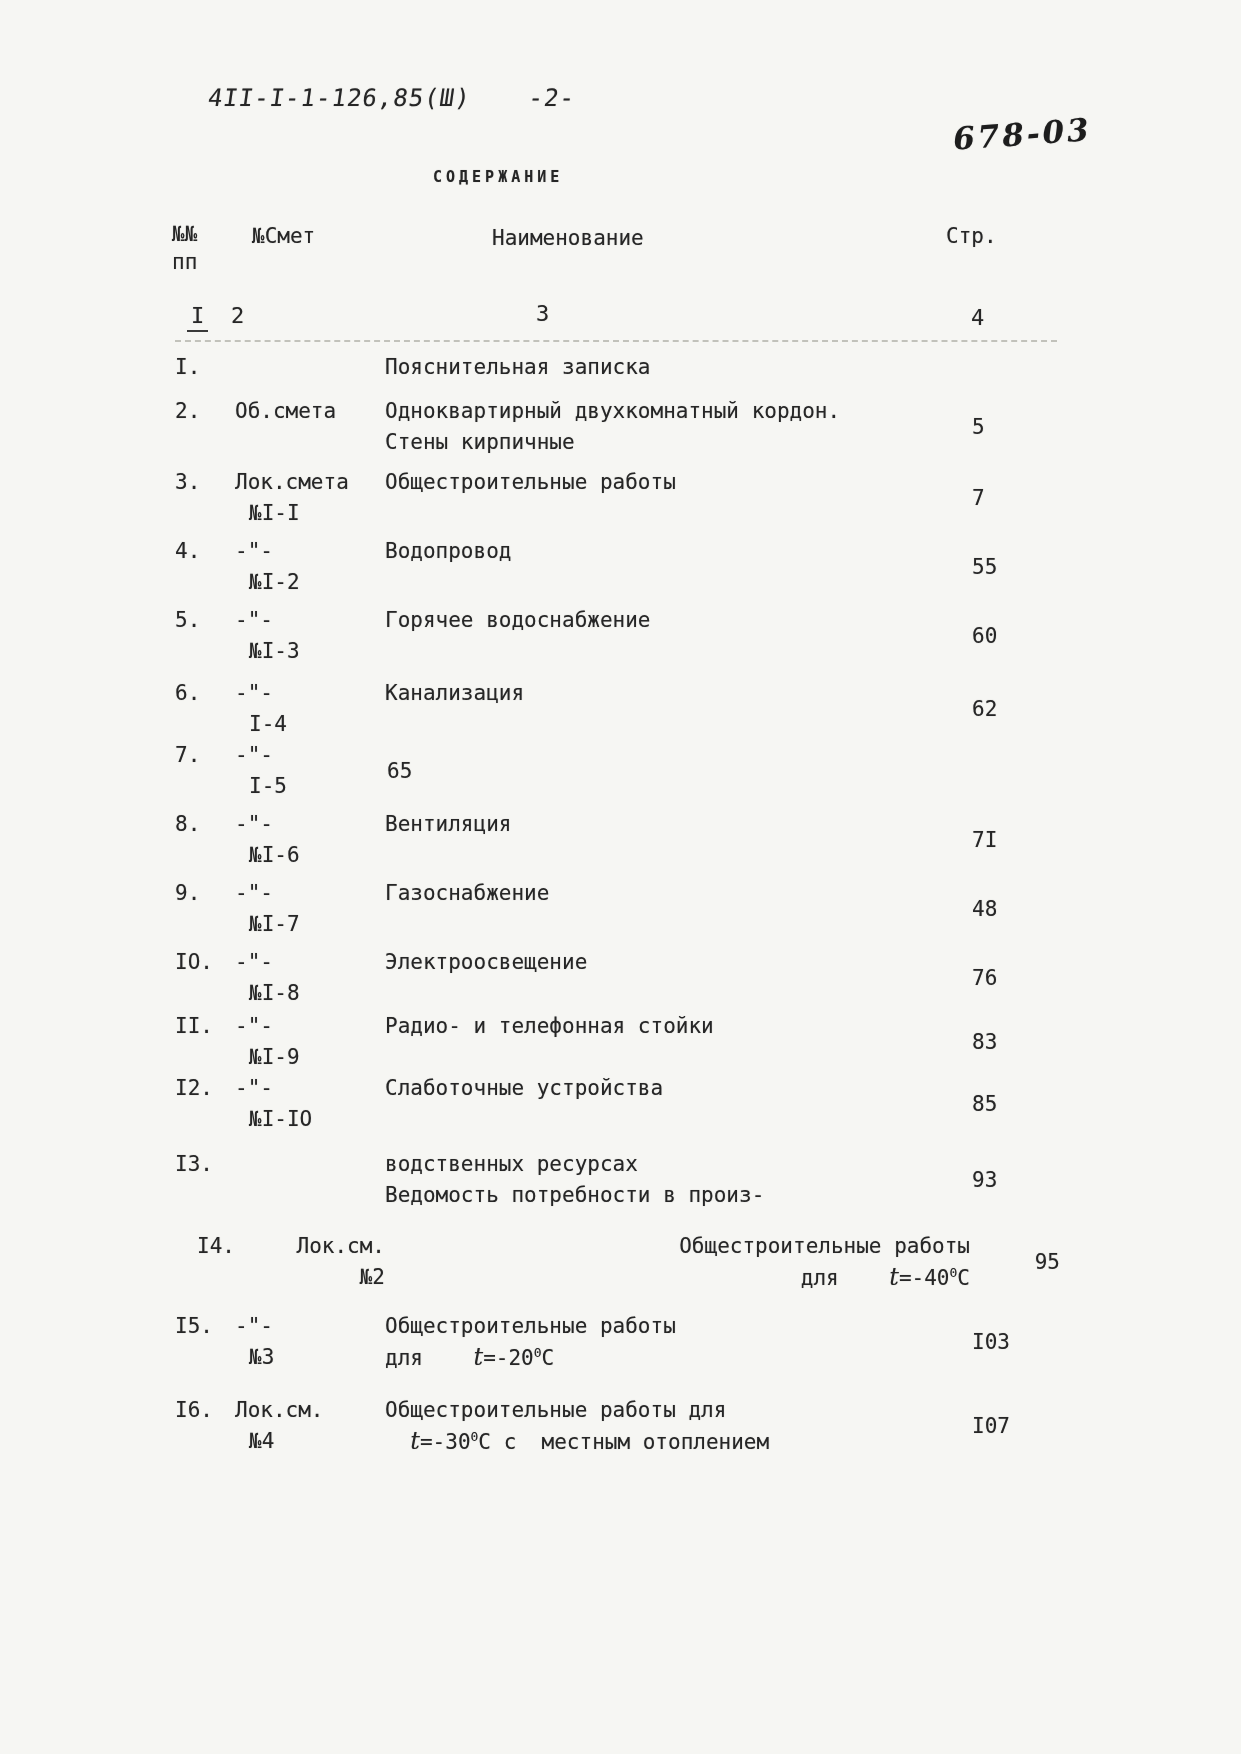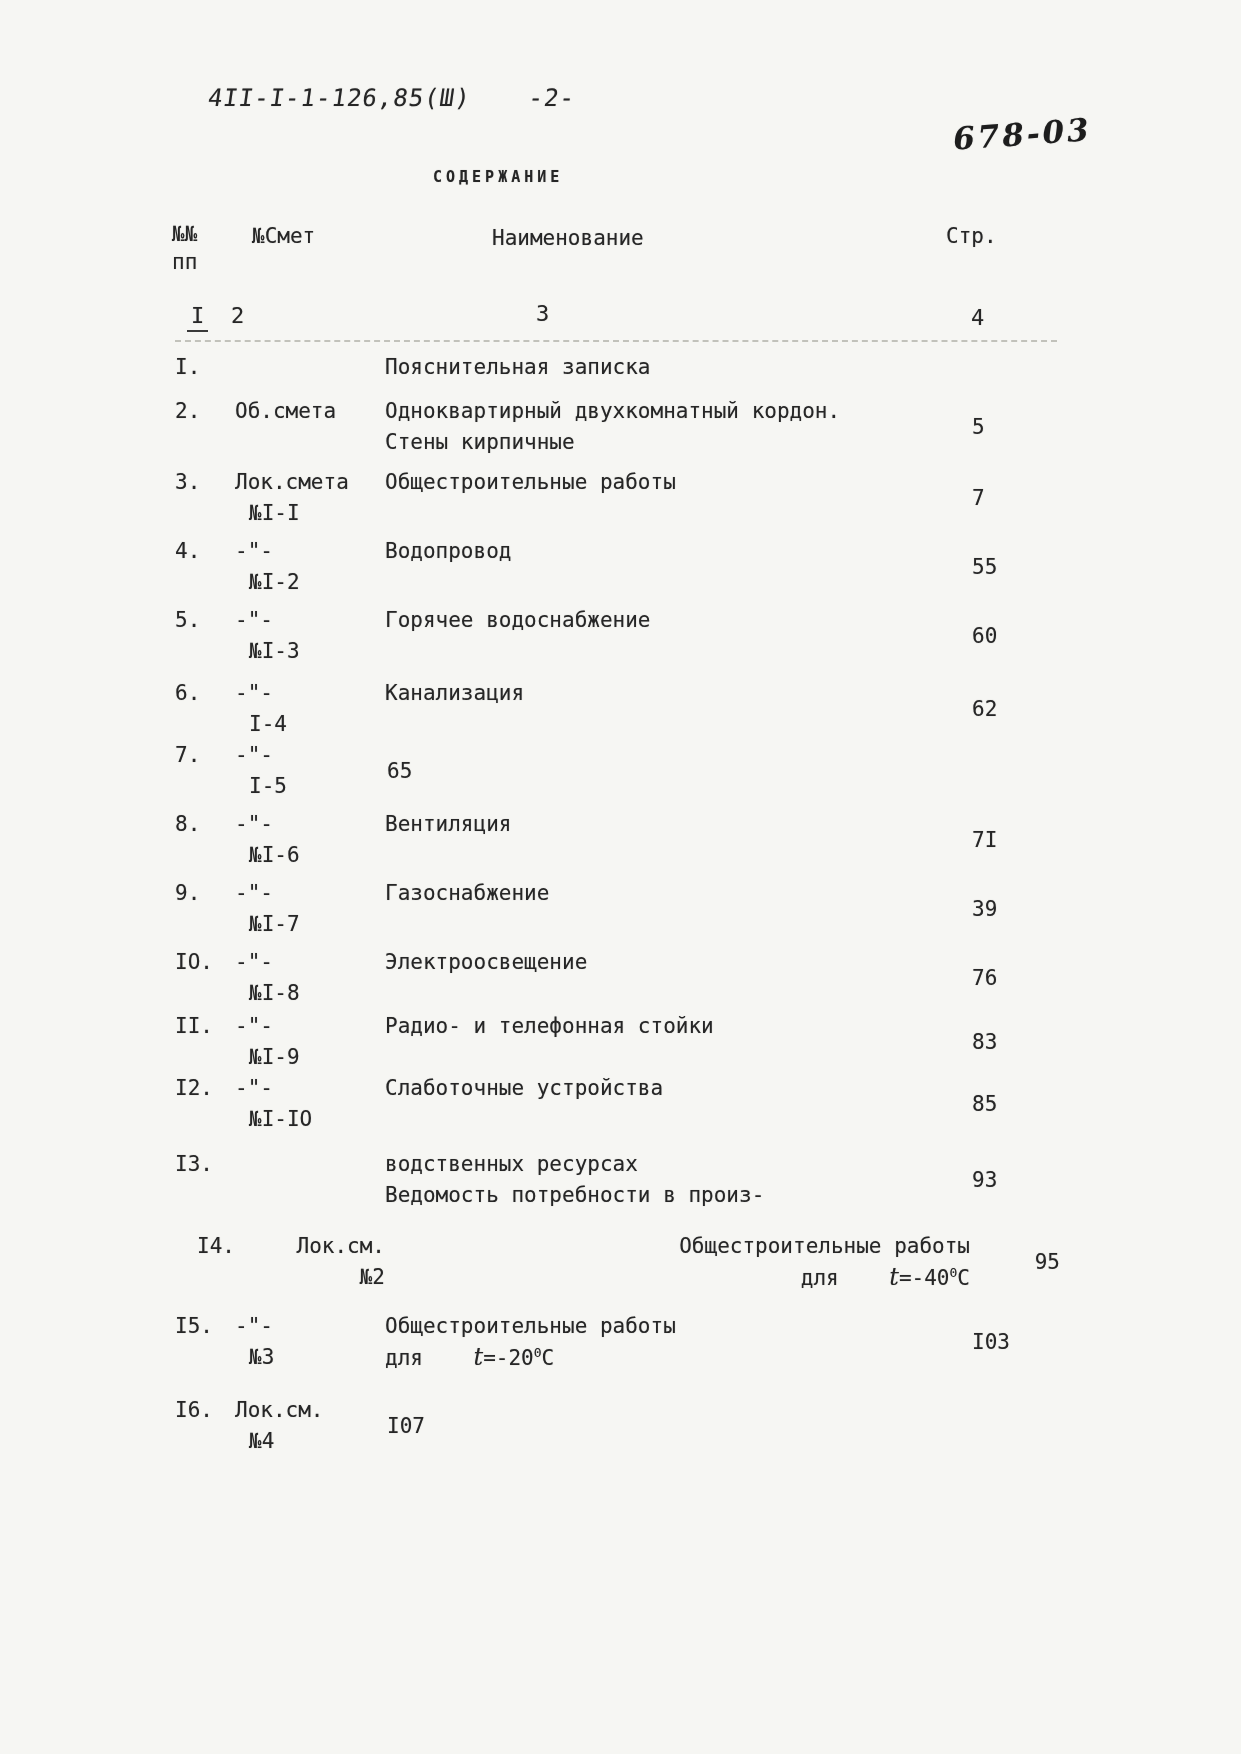--- a/index.html
+++ b/index.html
@@ -170,21 +170,21 @@
       <div class="row">
         <div class="c-num">8.</div>
         <div class="c-smeta"><div>-"-</div><div class="smeta2">№I-6</div></div>
         <div class="c-name"><div class="nline"><span>Вентиляция</span></div></div>
         <div class="c-page">7I</div>
       </div>
       <div class="row">
         <div class="c-num">9.</div>
         <div class="c-smeta"><div>-"-</div><div class="smeta2">№I-7</div></div>
         <div class="c-name"><div class="nline"><span>Газоснабжение</span></div></div>
-        <div class="c-page">39</div>
+        <div class="c-page">48</div>
       </div>
       <div class="row">
         <div class="c-num">IO.</div>
         <div class="c-smeta"><div>-"-</div><div class="smeta2">№I-8</div></div>
         <div class="c-name"><div class="nline"><span>Электроосвещение</span></div></div>
         <div class="c-page">76</div>
       </div>
       <div class="row">
         <div class="c-num">II.</div>
         <div class="c-smeta"><div>-"-</div><div class="smeta2">№I-9</div></div>
@@ -211,17 +211,18 @@
       </div>
       <div class="row">
         <div class="c-num">I5.</div>
         <div class="c-smeta"><div>-"-</div><div class="smeta2">№3</div></div>
         <div class="c-name"><div class="nline"><span>Общестроительные работы</span></div><div class="nline"><span>для    </span><span class="tvar">t</span><span>=-20</span><span class="sup">0</span><span>С</span></div></div>
         <div class="c-page">I03</div>
       </div>
       <div class="row">
         <div class="c-num">I6.</div>
         <div class="c-smeta"><div>Лок.см.</div><div class="smeta2">№4</div></div>
+        <div class="c-name"><div class="nline"><span>Общестроительные работы для</span></div><div class="nline"><span>  </span><span class="tvar">t</span><span>=-30</span><span class="sup">0</span><span>С с  местным отоплением</span></div></div>
         <div class="c-page">I07</div>
       </div>
     </div>
 
 </div>
 
 </body></html>

